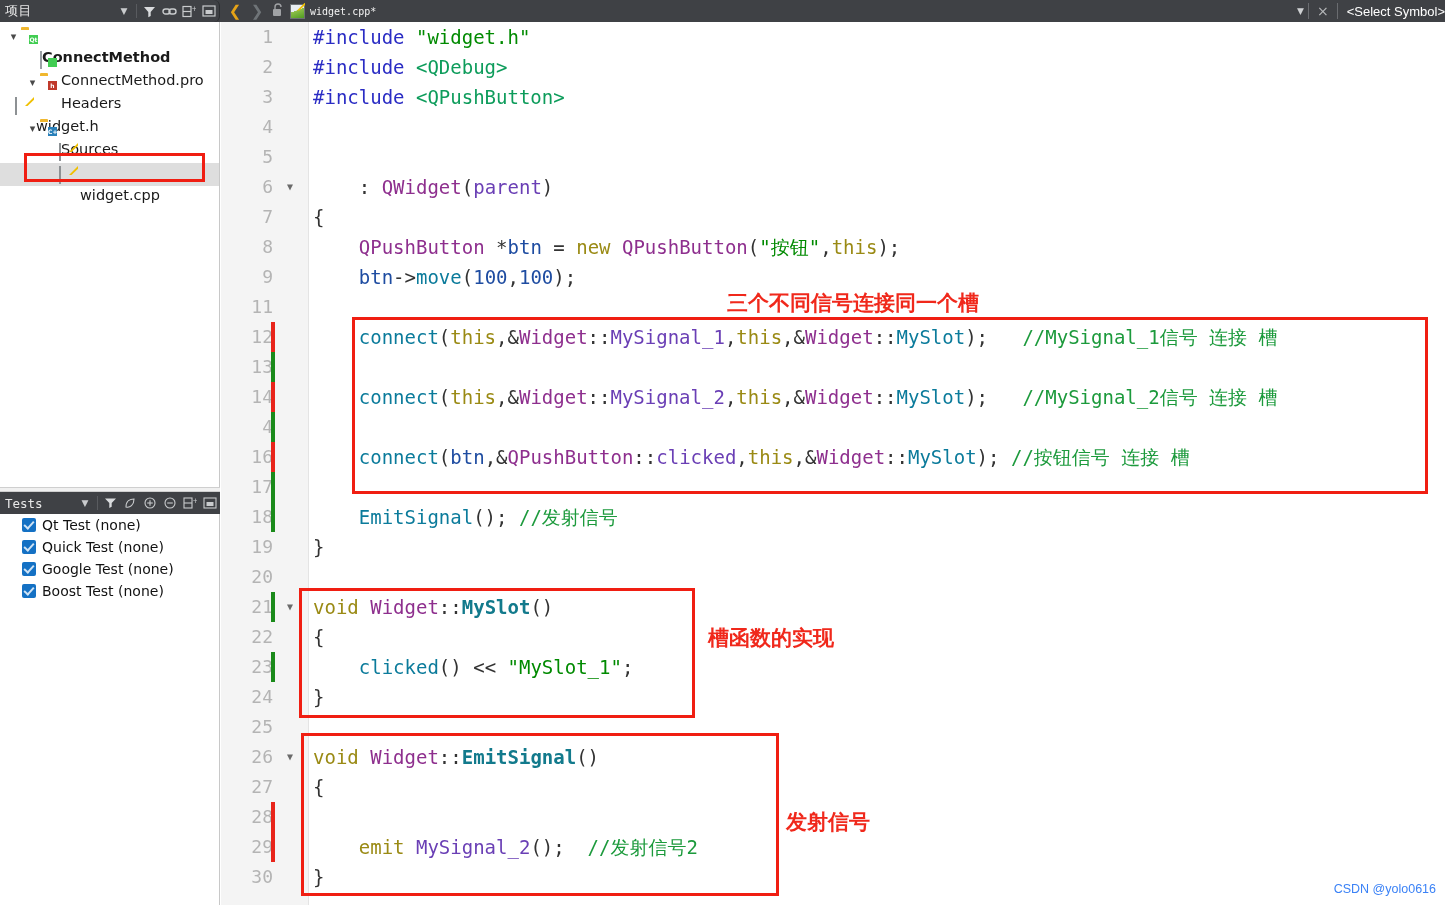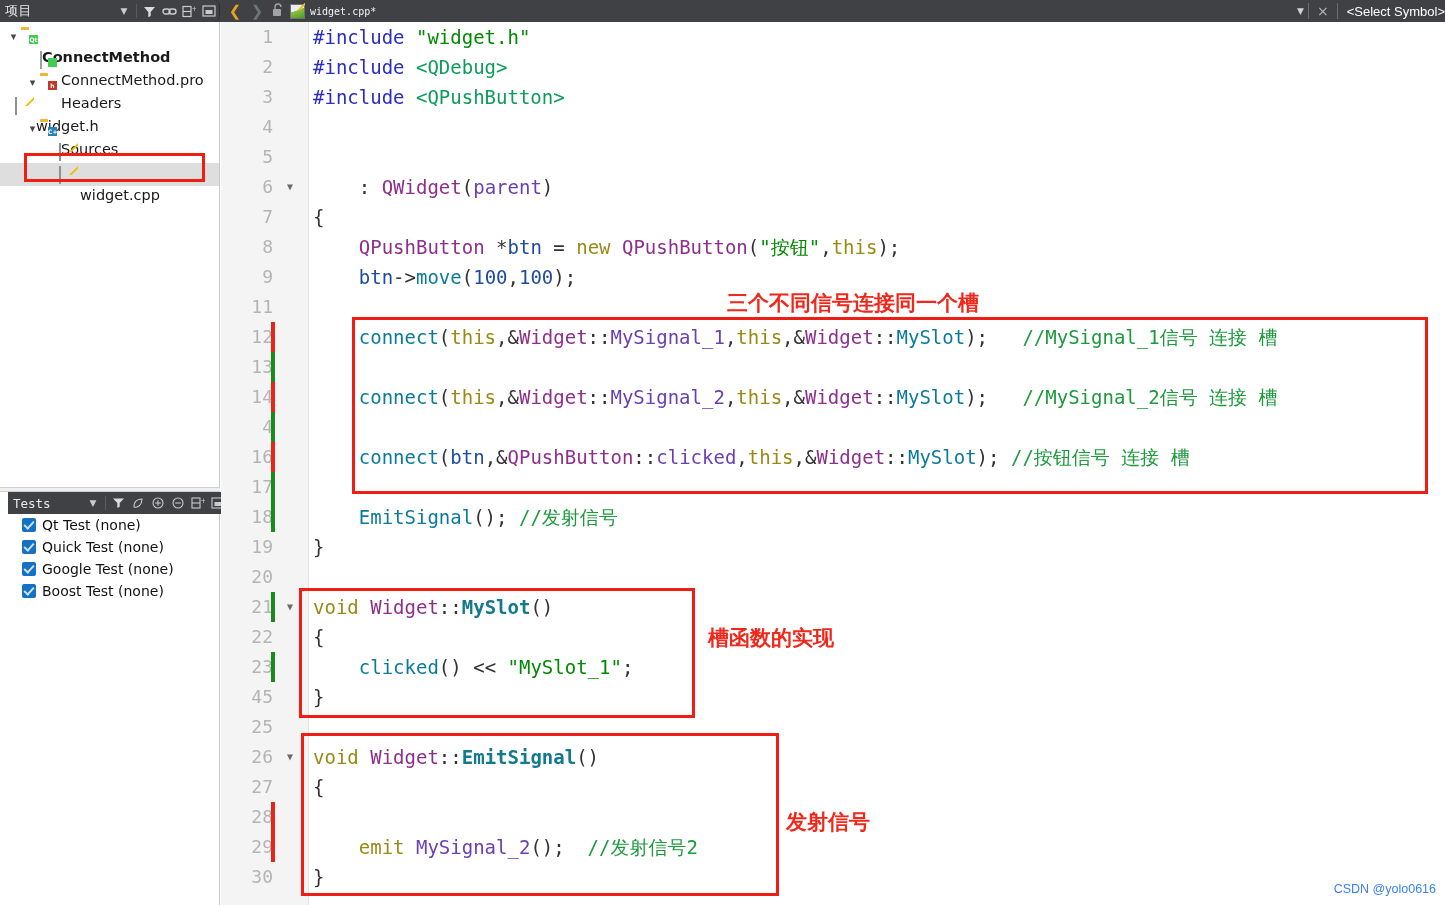--- a/index.html
+++ b/index.html
@@ -125,21 +125,21 @@
 
   .splitter {
     position: absolute; left: 0; top: 465px; width: 220px; height: 5px;
     background: #f0f0f0; border-top: 1px solid #cfcfcf; border-bottom: 1px solid #cfcfcf;
   }
 
   
   .tests-head {
     position: absolute; left: 0; top: 470px;
     width: 220px; height: 22px;
-    background: #3f4145; display: flex; align-items: center; margin-left: 8px;
+    background: #3f4145; display: flex; align-items: center;
   }
   .tests-title { color: #e9e9e9; font-size: 12.5px; font-family: "DejaVu Sans Mono", monospace; padding-left: 5px; }
   .tests-list { position: absolute; left: 0; top: 492px; width: 220px; }
   .trow2 { height: 22px; display: flex; align-items: center; padding-left: 22px; font-size: 14px; color: #111; }
   .cbx {
     width: 14px; height: 14px; background: #1471c4; border-radius: 2px;
     margin-right: 6px; position: relative; flex-shrink: 0;
   }
   .cbx::after {
     content: "";
@@ -390,21 +390,21 @@
         <div class="ln"><span class="num">14</span><span class="chg red"></span><span>    <span class="c-fn2">connect</span><span class="c-op">(</span><span class="c-kw">this</span><span class="c-op">,&amp;</span><span class="c-type">Widget</span><span class="c-op">::</span><span class="c-member">MySignal_2</span><span class="c-op">,</span><span class="c-kw">this</span><span class="c-op">,&amp;</span><span class="c-type">Widget</span><span class="c-op">::</span><span class="c-fn2">MySlot</span><span class="c-op">);</span>   <span class="c-cmt">//MySignal_2信号 连接 槽</span></span></div>
         <div class="ln"><span class="num">4</span><span class="chg green"></span><span></span></div>
         <div class="ln"><span class="num">16</span><span class="chg red"></span><span>    <span class="c-fn2">connect</span><span class="c-op">(</span><span class="c-var">btn</span><span class="c-op">,&amp;</span><span class="c-type">QPushButton</span><span class="c-op">::</span><span class="c-member">clicked</span><span class="c-op">,</span><span class="c-kw">this</span><span class="c-op">,&amp;</span><span class="c-type">Widget</span><span class="c-op">::</span><span class="c-fn2">MySlot</span><span class="c-op">);</span> <span class="c-cmt">//按钮信号 连接 槽</span></span></div>
         <div class="ln"><span class="num">17</span><span class="chg green"></span><span></span></div>
         <div class="ln"><span class="num">18</span><span class="chg green"></span><span>    <span class="c-fn2">EmitSignal</span><span class="c-op">();</span> <span class="c-cmt">//发射信号</span></span></div>
         <div class="ln"><span class="num">19</span><span><span class="c-op">}</span></span></div>
         <div class="ln"><span class="num">20</span><span></span></div>
         <div class="ln"><span class="num">21</span><span class="chg green"></span><span class="fold">▼</span><span><span class="c-kw">void</span> <span class="c-type">Widget</span><span class="c-op">::</span><span class="c-fn">MySlot</span><span class="c-op">()</span></span></div>
         <div class="ln"><span class="num">22</span><span><span class="c-op">{</span></span></div>
         <div class="ln"><span class="num">23</span><span class="chg green"></span><span>    <span class="c-fn2">clicked</span><span class="c-op">()</span> <span class="c-op">&lt;&lt;</span> <span class="c-str">"MySlot_1"</span><span class="c-op">;</span></span></div>
-        <div class="ln"><span class="num">45</span><span><span class="c-op">}</span></span></div>
+        <div class="ln"><span class="num">24</span><span><span class="c-op">}</span></span></div>
         <div class="ln"><span class="num">25</span><span></span></div>
         <div class="ln"><span class="num">26</span><span class="fold">▼</span><span><span class="c-kw">void</span> <span class="c-type">Widget</span><span class="c-op">::</span><span class="c-fn">EmitSignal</span><span class="c-op">()</span></span></div>
         <div class="ln"><span class="num">27</span><span><span class="c-op">{</span></span></div>
         <div class="ln"><span class="num">28</span><span class="chg red"></span></div>
         <div class="ln"><span class="num">29</span><span class="chg red"></span><span>    <span class="c-kw">emit</span> <span class="c-member">MySignal_2</span><span class="c-op">();</span>  <span class="c-cmt">//发射信号2</span></span></div>
         <div class="ln"><span class="num">30</span><span><span class="c-op">}</span></span></div>
       </div>
   </div>
 
   <div id="anno-layer">

